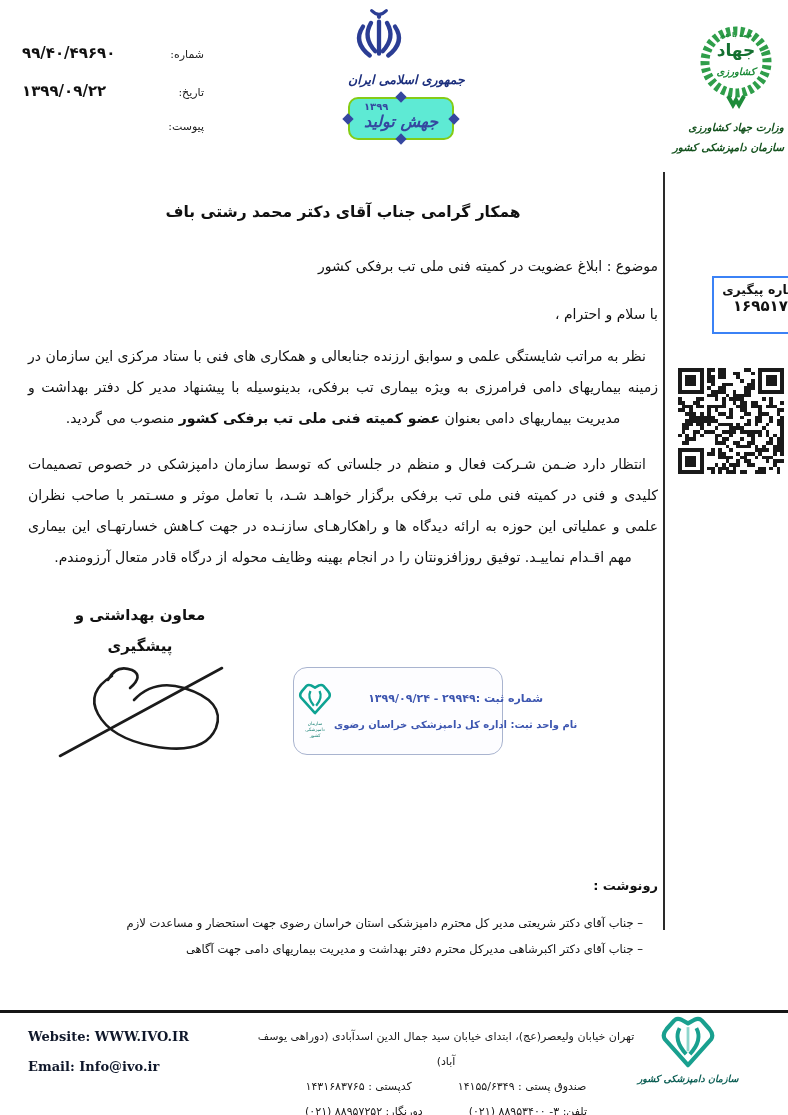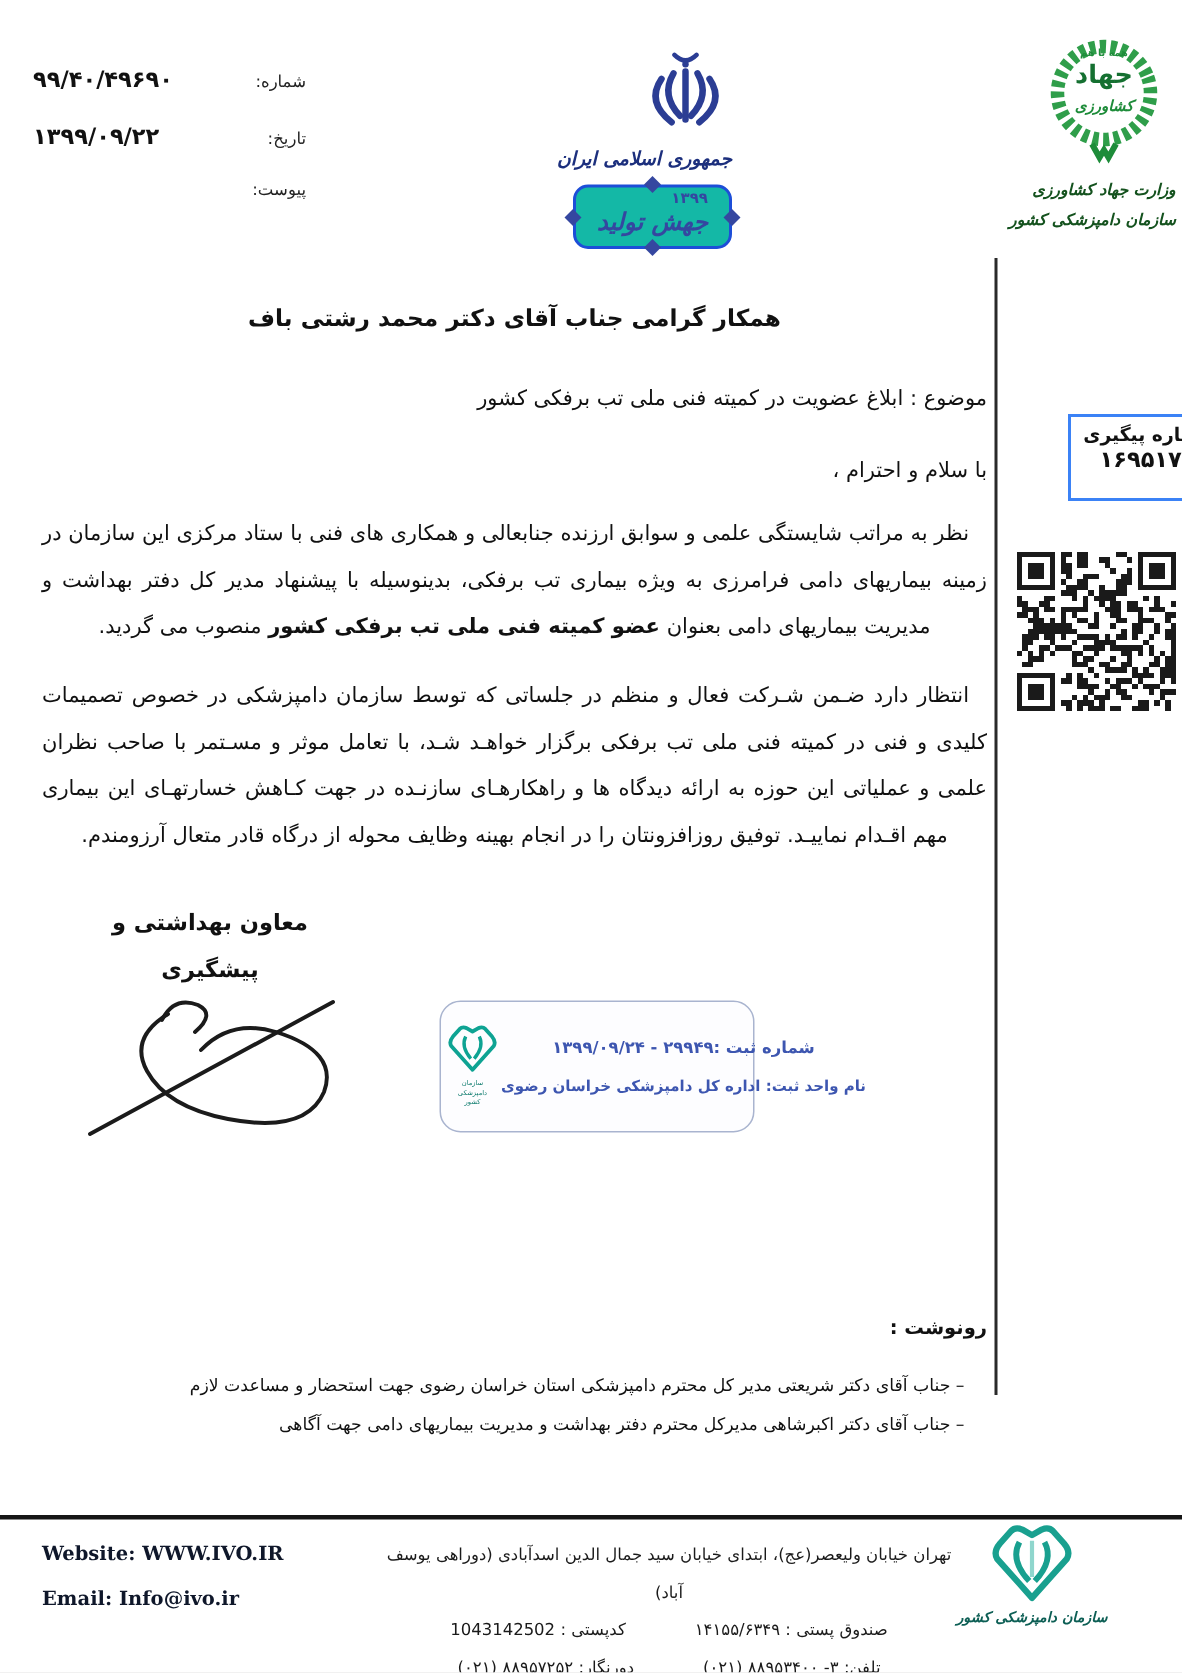--- a/index.html
+++ b/index.html
@@ -7,24 +7,24 @@
     position:relative;width:788px;height:1115px;margin:0 auto;
     background:#ffffff;overflow:hidden;
     font-family:"DejaVu Sans",sans-serif;color:#111;
   }
   
   .head-left{position:absolute;left:22px;top:44px;width:182px;direction:rtl;}
   .head-row{display:flex;align-items:baseline;justify-content:space-between;margin-bottom:20px;}
   .head-label{font-size:11px;color:#222;}
   .head-value{font-size:15px;font-weight:700;letter-spacing:.5px;}
   
-  .head-center{position:absolute;left:348px;top:28px;width:140px;text-align:right;}
+  .head-center{position:absolute;left:348px;top:2px;width:140px;text-align:left;}
   .republic-title{font-size:12.5px;font-weight:700;font-style:italic;color:#1c2f7d;margin-top:2px;white-space:nowrap;}
   .slogan-stamp{position:relative;display:inline-block;margin-top:10px;
-    border:2px solid #1d4ed8;border-radius:10px;padding:3px 14px 6px;color:#3547a0;background:#14b8a6;}
+    border:2px solid #84cc16;border-radius:10px;padding:3px 14px 6px;color:#3547a0;background:#5eead4;}
   .slogan-year{font-size:10px;font-weight:700;line-height:1;}
   .slogan-text{font-size:16px;font-weight:700;font-style:italic;line-height:1.25;white-space:nowrap;}
   .diamond{position:absolute;width:8px;height:8px;background:#3547a0;transform:rotate(45deg);}
   .diamond.t{top:-6px;left:50%;margin-left:-4px;}
   .diamond.b{bottom:-5px;left:50%;margin-left:-4px;}
   .diamond.l{left:-6px;top:50%;margin-top:-4px;}
   .diamond.r{right:-6px;top:50%;margin-top:-4px;}
   
   .head-right{position:absolute;left:688px;top:22px;width:96px;text-align:center;}
   .wreath-wrap{position:relative;width:84px;height:92px;margin:0 auto;}
@@ -603,21 +603,21 @@
 
   <div class="footer-left">
     <div>Website: WWW.IVO.IR</div>
     <div>Email: Info@ivo.ir</div>
   </div>
 
   <div class="footer-center">
     <div>تهران خیابان ولیعصر(عج)، ابتدای خیابان سید جمال الدین اسدآبادی (دوراهی یوسف آباد)</div>
     <div class="footer-pair">
       <span>صندوق پستی : ۱۴۱۵۵/۶۳۴۹</span>
-      <span>کدپستی : 1043142502</span>
+      <span>کدپستی : ۱۴۳۱۶۸۳۷۶۵</span>
     </div>
     <div class="footer-pair">
       <span>تلفن: ۳- ۸۸۹۵۳۴۰۰ (۰۲۱)</span>
       <span>دورنگار: ۸۸۹۵۷۲۵۲ (۰۲۱)</span>
     </div>
   </div>
 
   <div class="footer-logo">
     <svg width="58" height="52" viewBox="0 0 60 56">
       <path d="M30 53 L5 25 Q2 20 7 14 L15 5 Q18 2 23 4 L30 8 L37 4 Q42 2 45 5 L53 14 Q58 20 55 25 Z" fill="none" stroke="#19a08f" stroke-width="4.5" stroke-linejoin="round"></path>

